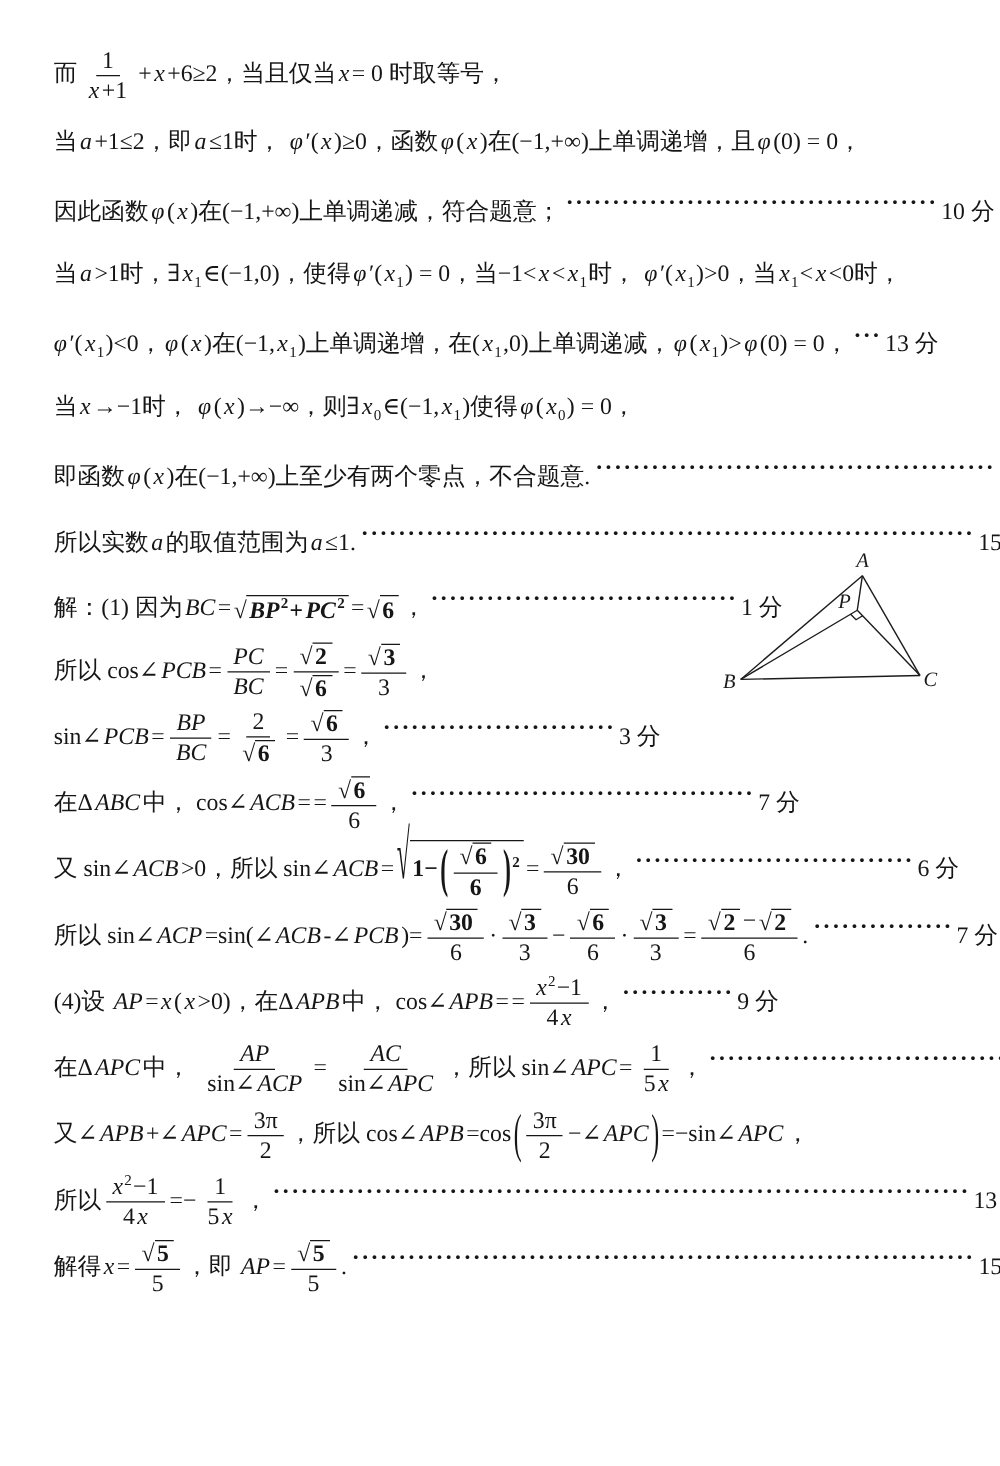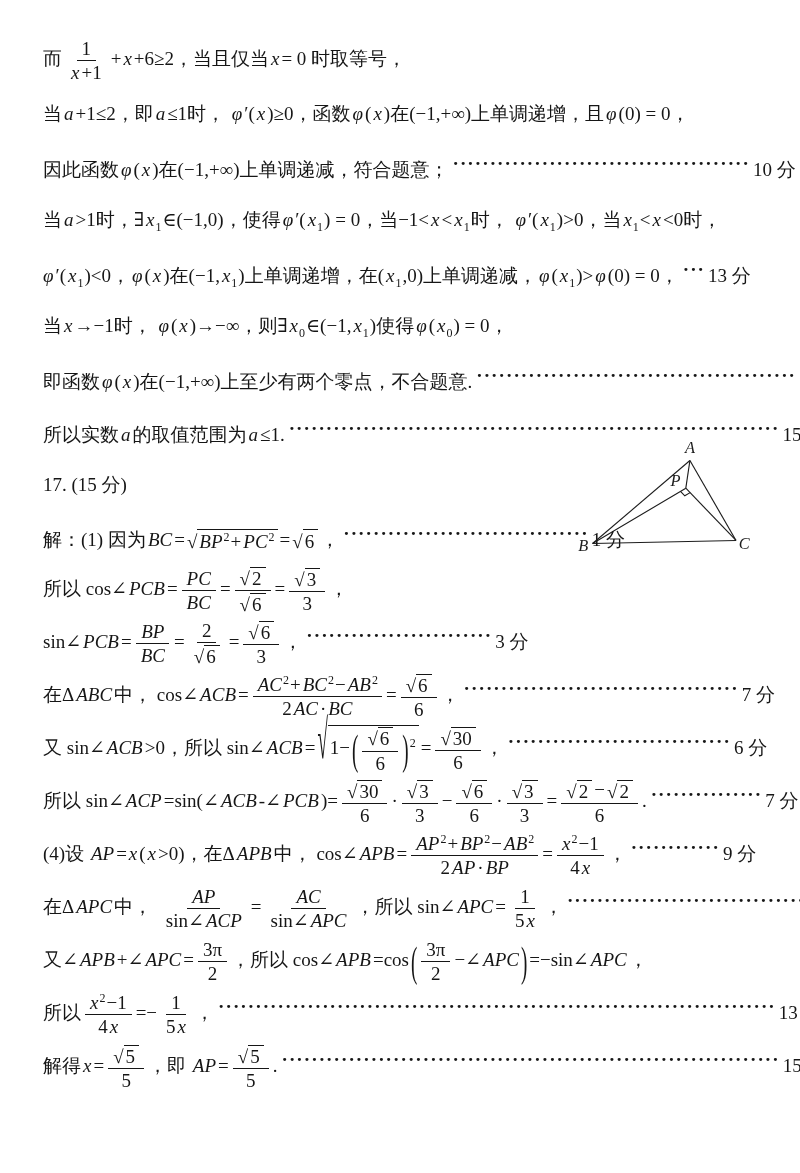--- a/index.html
+++ b/index.html
@@ -24,21 +24,21 @@
   .mt{padding:0 1px;}
   .mi{font-style:italic;padding:0 1px;}
   sup.ms{font-size:12px;line-height:0;}
   sub.msb{font-size:12px;line-height:0;}
   .frac{
     display:inline-flex;flex-direction:column;align-items:center;
     vertical-align:middle;margin:0 3px;line-height:1.12;text-align:center;
   }
   .frac>.num{padding:0 4px 1px 4px;border-bottom:1.3px solid #161616;display:inline-block;}
   .frac>.den{padding:1px 4px 0 4px;display:inline-block;}
-  .sqrt{display:inline-block;white-space:nowrap;vertical-align:-2px;margin:0 1px;}
+  .sqrt{display:inline-block;white-space:nowrap;vertical-align:-2px;margin:0 1px;font-weight:bold;}
   .sqrt>.rad{display:inline-block;}
   .sqrt>.vin{display:inline-block;border-top:1.4px solid #161616;padding:0 3px 0 1px;}
   .sqrt.big{vertical-align:middle;}
   .sqrt.big>.rad{transform:scaleY(2.9);transform-origin:50% 68%;}
   .sqrt.big>.vin{vertical-align:middle;}
   .bigp{display:inline-block;transform:scaleY(2.25);vertical-align:middle;padding:0 1px;font-size:19px;}
   .dots{
     letter-spacing:1.1px;margin:0 2px 0 3px;font-weight:bold;
     overflow:hidden;display:inline-block;vertical-align:baseline;
   }
@@ -72,23 +72,20 @@
       <div class="line">
         <span class="lc"><span class="mt">当</span><span class="mi">x</span><span class="mt">→−1时， </span><span class="mi">φ</span><span class="mt">(</span><span class="mi">x</span><span class="mt">)→−∞，则∃</span><span class="mi">x</span><sub class="msb">0</sub><span class="mt">∈(−1,</span><span class="mi">x</span><sub class="msb">1</sub><span class="mt">)使得</span><span class="mi">φ</span><span class="mt">(</span><span class="mi">x</span><sub class="msb">0</sub><span class="mt">) = 0，</span></span>
       </div>
       <div class="line">
         <span class="lc"><span class="mt">即函数</span><span class="mi">φ</span><span class="mt">(</span><span class="mi">x</span><span class="mt">)在(−1,+∞)上至少有两个零点，不合题意.</span><span class="dots">···········································</span><span class="mt">14 分</span></span>
       </div>
       <div class="line">
         <span class="lc"><span class="mt">所以实数</span><span class="mi">a</span><span class="mt">的取值范围为</span><span class="mi">a</span><span class="mt">≤1.</span><span class="dots">··································································</span><span class="mt">15 分</span></span>
       </div>
       <div class="line">
-        <span class="lc"><span class="mt">17. (15 分)</span></span>
-      </div>
-      <div class="line">
         <span class="lc"><span class="mt">解：(1) 因为</span><span class="mi">BC</span><span class="mt">=</span><span class="sqrt"><span class="rad">√</span><span class="vin"><span class="mi">BP</span><sup class="ms">2</sup><span class="mt">+</span><span class="mi">PC</span><sup class="ms">2</sup></span></span><span class="mt">=</span><span class="sqrt"><span class="rad">√</span><span class="vin"><span class="mt">6</span></span></span><span class="mt">，</span><span class="dots">·································</span><span class="mt">1 分</span></span>
       </div>
       <div class="line">
         <span class="lc"><span class="mt">所以 cos∠</span><span class="mi">PCB</span><span class="mt">=</span><span class="frac">
             <span class="num"><span class="mi">PC</span></span>
             <span class="den"><span class="mi">BC</span></span>
           </span><span class="mt">=</span><span class="frac">
             <span class="num"><span class="sqrt"><span class="rad">√</span><span class="vin"><span class="mt">2</span></span></span></span>
             <span class="den"><span class="sqrt"><span class="rad">√</span><span class="vin"><span class="mt">6</span></span></span></span>
           </span><span class="mt">=</span><span class="frac">
@@ -102,24 +99,21 @@
             <span class="den"><span class="mi">BC</span></span>
           </span><span class="mt">=</span><span class="frac">
             <span class="num"><span class="mt">2</span></span>
             <span class="den"><span class="sqrt"><span class="rad">√</span><span class="vin"><span class="mt">6</span></span></span></span>
           </span><span class="mt">=</span><span class="frac">
             <span class="num"><span class="sqrt"><span class="rad">√</span><span class="vin"><span class="mt">6</span></span></span></span>
             <span class="den"><span class="mt">3</span></span>
           </span><span class="mt">，</span><span class="dots">·························</span><span class="mt">3 分</span></span>
       </div>
       <div class="line">
-        <span class="lc"><span class="mt">在Δ</span><span class="mi">ABC</span><span class="mt">中， cos∠</span><span class="mi">ACB</span><span class="mt">=</span><span class="frac">
-            <span class="num"><span class="mi">AC</span><sup class="ms">2</sup><span class="mt">+</span><span class="mi">BC</span><sup class="ms">2</sup><span class="mt">−</span><span class="mi">AB</span><sup class="ms">2</sup></span>
-            <span class="den"><span class="mt">2</span><span class="mi">AC</span><span class="mt">·</span><span class="mi">BC</span></span>
-          </span><span class="mt">=</span><span class="frac">
+        <span class="lc"><span class="mt">在Δ</span><span class="mi">ABC</span><span class="mt">中， cos∠</span><span class="mi">ACB</span><span class="mt">=</span><span class="mt">=</span><span class="frac">
             <span class="num"><span class="sqrt"><span class="rad">√</span><span class="vin"><span class="mt">6</span></span></span></span>
             <span class="den"><span class="mt">6</span></span>
           </span><span class="mt">，</span><span class="dots">·····································</span><span class="mt">7 分</span></span>
       </div>
       <div class="line">
         <span class="lc"><span class="mt">又 sin∠</span><span class="mi">ACB</span><span class="mt">&gt;0，所以 sin∠</span><span class="mi">ACB</span><span class="mt">=</span><span class="sqrt big"><span class="rad">√</span><span class="vin"><span class="mt">1−</span><span class="bigp">(</span><span class="frac">
                 <span class="num"><span class="sqrt"><span class="rad">√</span><span class="vin"><span class="mt">6</span></span></span></span>
                 <span class="den"><span class="mt">6</span></span>
               </span><span class="bigp">)</span><sup class="ms">2</sup></span></span><span class="mt">=</span><span class="frac">
             <span class="num"><span class="sqrt"><span class="rad">√</span><span class="vin"><span class="mt">30</span></span></span></span>
@@ -138,24 +132,21 @@
             <span class="den"><span class="mt">6</span></span>
           </span><span class="mt">·</span><span class="frac">
             <span class="num"><span class="sqrt"><span class="rad">√</span><span class="vin"><span class="mt">3</span></span></span></span>
             <span class="den"><span class="mt">3</span></span>
           </span><span class="mt">=</span><span class="frac">
             <span class="num"><span class="sqrt"><span class="rad">√</span><span class="vin"><span class="mt">2</span></span></span><span class="mt">−</span><span class="sqrt"><span class="rad">√</span><span class="vin"><span class="mt">2</span></span></span></span>
             <span class="den"><span class="mt">6</span></span>
           </span><span class="mt">.</span><span class="dots">···············</span><span class="mt">7 分</span></span>
       </div>
       <div class="line">
-        <span class="lc"><span class="mt">(4)设 </span><span class="mi">AP</span><span class="mt">=</span><span class="mi">x</span><span class="mt">(</span><span class="mi">x</span><span class="mt">&gt;0)，在Δ</span><span class="mi">APB</span><span class="mt">中， cos∠</span><span class="mi">APB</span><span class="mt">=</span><span class="frac">
-            <span class="num"><span class="mi">AP</span><sup class="ms">2</sup><span class="mt">+</span><span class="mi">BP</span><sup class="ms">2</sup><span class="mt">−</span><span class="mi">AB</span><sup class="ms">2</sup></span>
-            <span class="den"><span class="mt">2</span><span class="mi">AP</span><span class="mt">·</span><span class="mi">BP</span></span>
-          </span><span class="mt">=</span><span class="frac">
+        <span class="lc"><span class="mt">(4)设 </span><span class="mi">AP</span><span class="mt">=</span><span class="mi">x</span><span class="mt">(</span><span class="mi">x</span><span class="mt">&gt;0)，在Δ</span><span class="mi">APB</span><span class="mt">中， cos∠</span><span class="mi">APB</span><span class="mt">=</span><span class="mt">=</span><span class="frac">
             <span class="num"><span class="mi">x</span><sup class="ms">2</sup><span class="mt">−1</span></span>
             <span class="den"><span class="mt">4</span><span class="mi">x</span></span>
           </span><span class="mt">，</span><span class="dots">············</span><span class="mt">9 分</span></span>
       </div>
       <div class="line">
         <span class="lc"><span class="mt">在Δ</span><span class="mi">APC</span><span class="mt">中， </span><span class="frac">
             <span class="num"><span class="mi">AP</span></span>
             <span class="den"><span class="mt">sin∠</span><span class="mi">ACP</span></span>
           </span><span class="mt">=</span><span class="frac">
             <span class="num"><span class="mi">AC</span></span>

